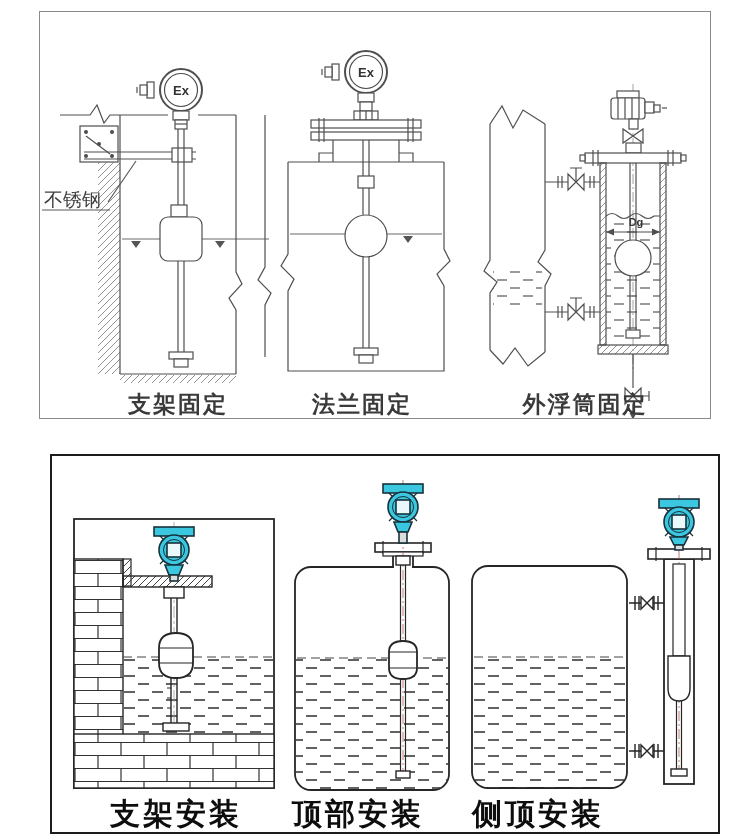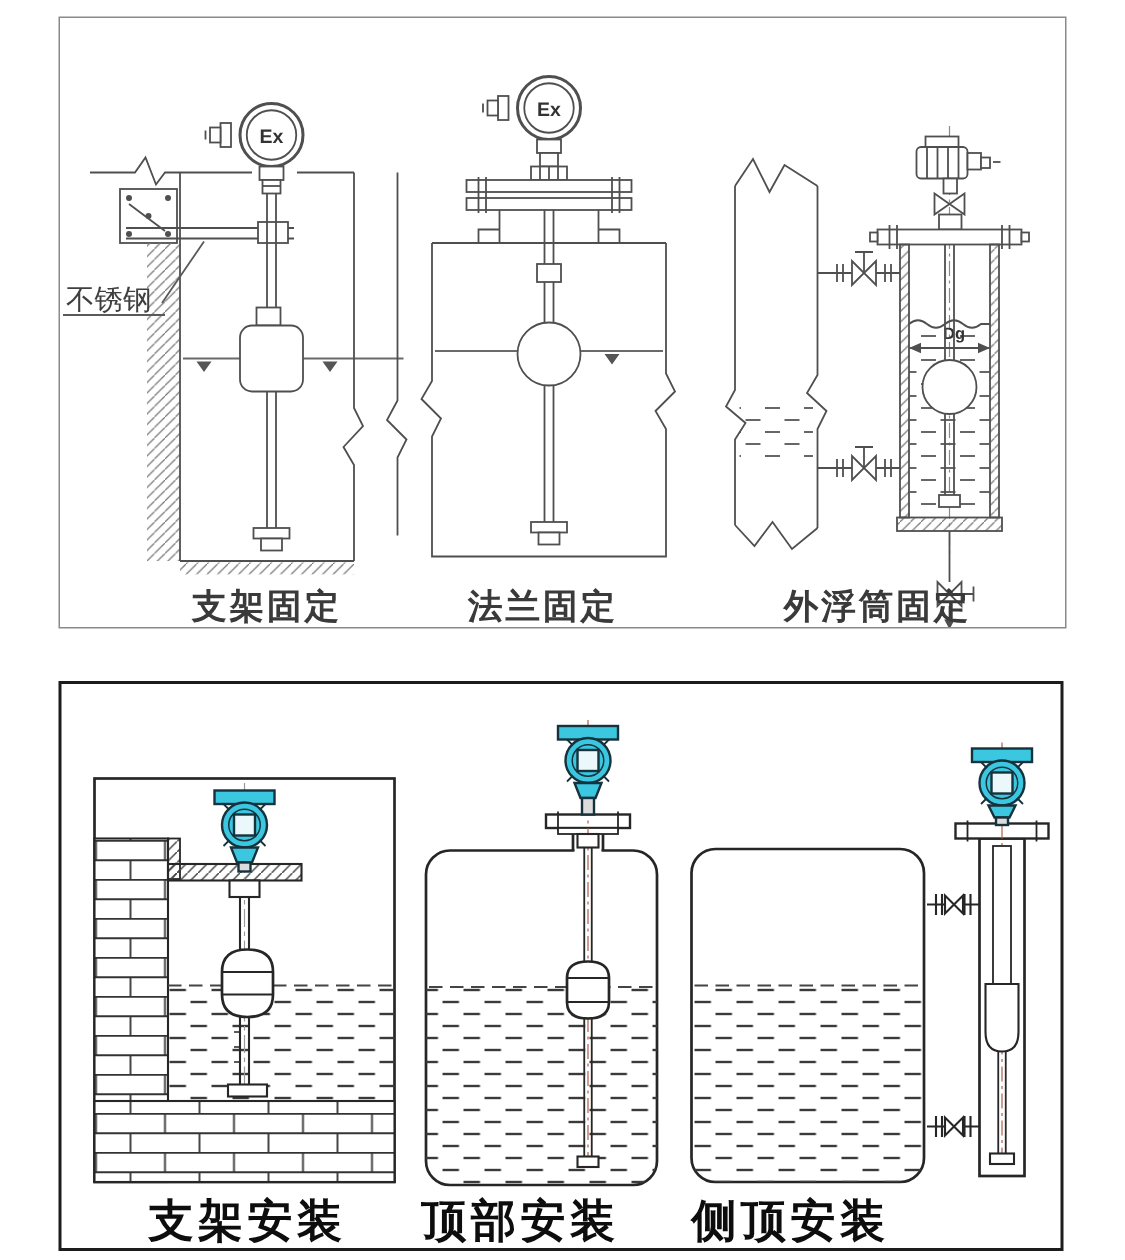--- a/index.html
+++ b/index.html
@@ -1,19 +1,19 @@
 <!DOCTYPE html>
 <html><head>
 <meta charset="utf-8">
 <style>
   html,body{margin:0;padding:0;background:#ffffff;}
   body{width:750px;height:840px;position:relative;font-family:"Liberation Sans",sans-serif;}
   .panel{position:absolute;background:#ffffff;}
   #top-panel{left:39px;top:11px;width:670px;height:406px;border:1px solid #8a8a8a;}
-  #bottom-panel{left:39px;top:454px;width:666px;height:376px;border:2px solid #1c1c1c;}
+  #bottom-panel{left:50px;top:454px;width:666px;height:376px;border:2px solid #1c1c1c;}
   svg{display:block;}
   text{font-family:"Liberation Sans",sans-serif;}
   .cap-top{font-size:23px;font-weight:bold;fill:#3a3a3a;letter-spacing:2px;}
   .cap-bot{font-size:30px;font-weight:900;fill:#0d0d0d;letter-spacing:3px;}
   .note{font-size:19px;fill:#3f3f3f;}
   .lbl{font-size:13px;font-weight:bold;fill:#333;}
   .lbl-sm{font-size:11px;font-weight:bold;fill:#333;}
 </style>
 </head>
 <body>

